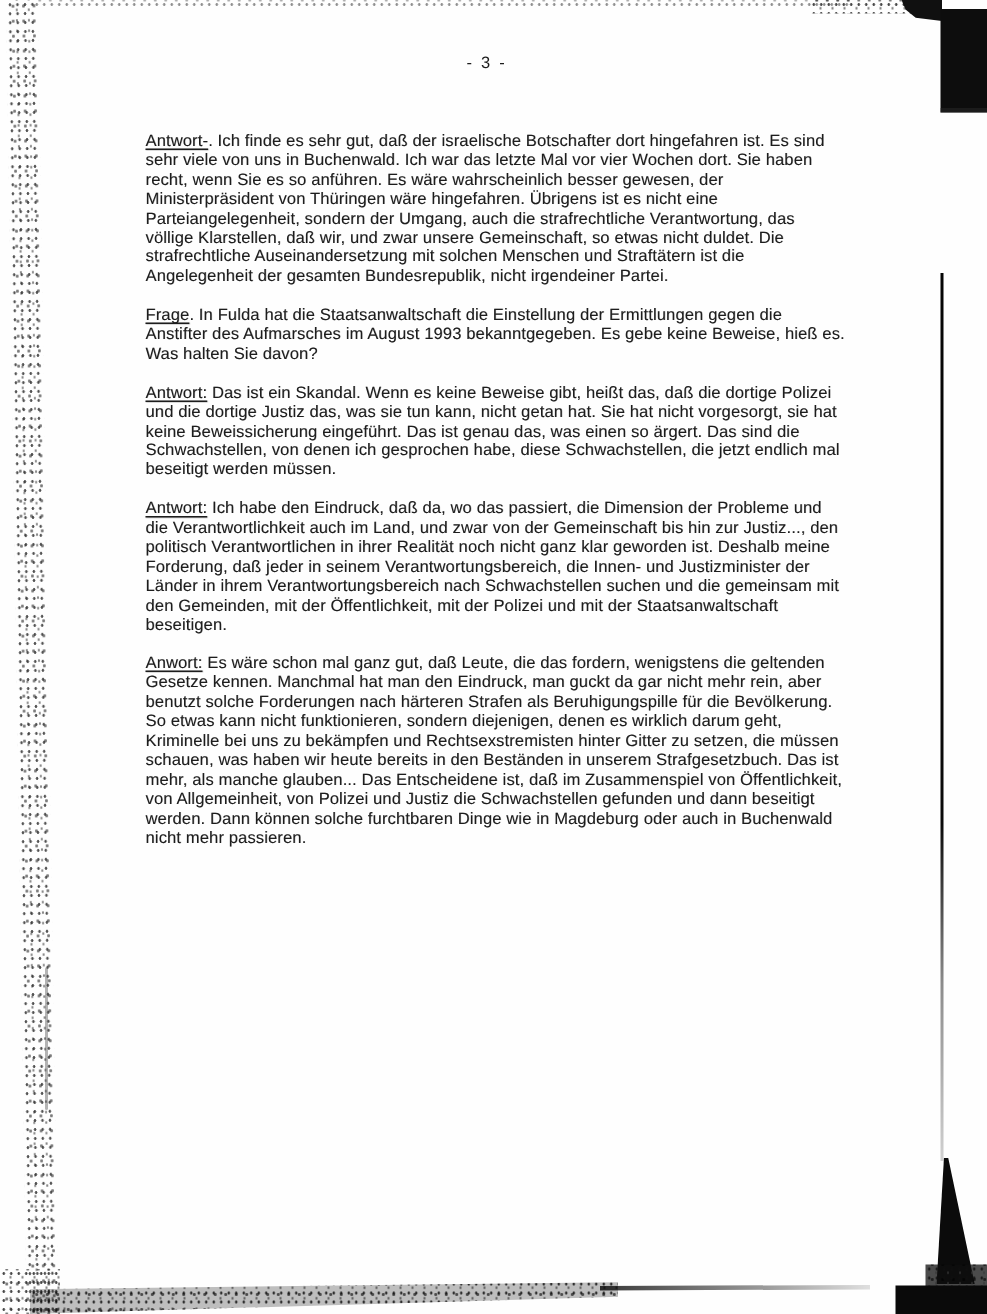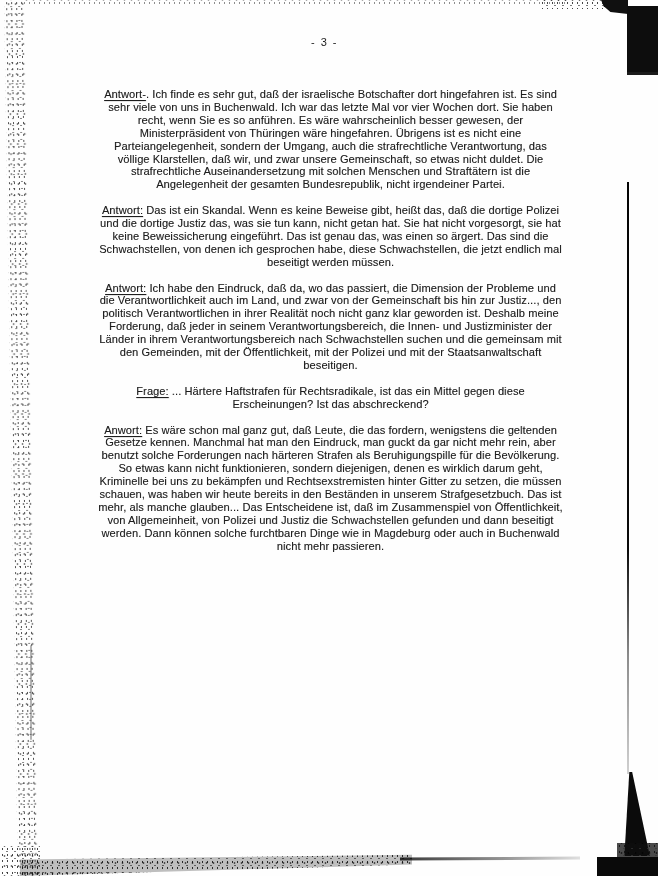--- a/index.html
+++ b/index.html
@@ -34,21 +34,20 @@
     left: 97px;
     width: 467px;
     font-size: 11px;
     line-height: 12.9px;
     letter-spacing: 0.1px;
     color: #1d1d1d;
     text-shadow: 0.3px 0.3px 0.2px rgba(20,20,20,0.35);
   }
   .para {
     margin: 0 0 12.9px 0;
-    text-align: center;
   }
   .spk {
     text-decoration: underline;
     text-underline-offset: 1.5px;
   }
   
   .speckle {
     background-image:
       radial-gradient(circle, rgba(15,15,15,0.85) 0.7px, transparent 1.1px),
       radial-gradient(circle, rgba(55,55,55,0.7) 0.6px, transparent 1px),
@@ -150,27 +149,27 @@
 <body>
 
 <div class="page">
 
   <div class="page-number">- 3 -</div>
 
   <div class="content">
 
     <p class="para"><span class="spk">Antwort-</span><span>. Ich finde es sehr gut, daß der israelische Botschafter dort hingefahren ist. Es sind sehr viele von uns in Buchenwald. Ich war das letzte Mal vor vier Wochen dort. Sie haben recht, wenn Sie es so anführen. Es wäre wahrscheinlich besser gewesen, der Ministerpräsident von Thüringen wäre hingefahren. Übrigens ist es nicht eine Parteiangelegenheit, sondern der Umgang, auch die strafrechtliche Verantwortung, das völlige Klarstellen, daß wir, und zwar unsere Gemeinschaft, so etwas nicht duldet. Die strafrechtliche Auseinandersetzung mit solchen Menschen und Straftätern ist die Angelegenheit der gesamten Bundesrepublik, nicht irgendeiner Partei.</span></p>
 
+    <p class="para"><span class="spk">Frage</span><span>. In Fulda hat die Staatsanwaltschaft die Einstellung der Ermittlungen gegen die Anstifter des Aufmarsches im August 1993 bekanntgegeben. Es gebe keine Beweise, hieß es. Was halten Sie davon?</span></p>
 
     <p class="para"><span class="spk">Antwort:</span><span> Das ist ein Skandal. Wenn es keine Beweise gibt, heißt das, daß die dortige Polizei und die dortige Justiz das, was sie tun kann, nicht getan hat. Sie hat nicht vorgesorgt, sie hat keine Beweissicherung eingeführt. Das ist genau das, was einen so ärgert. Das sind die Schwachstellen, von denen ich gesprochen habe, diese Schwachstellen, die jetzt endlich mal beseitigt werden müssen.</span></p>
 
 
     <p class="para"><span class="spk">Antwort:</span><span> Ich habe den Eindruck, daß da, wo das passiert, die Dimension der Probleme und die Verantwortlichkeit auch im Land, und zwar von der Gemeinschaft bis hin zur Justiz..., den politisch Verantwortlichen in ihrer Realität noch nicht ganz klar geworden ist. Deshalb meine Forderung, daß jeder in seinem Verantwortungsbereich, die Innen- und Justizminister der Länder in ihrem Verantwortungsbereich nach Schwachstellen suchen und die gemeinsam mit den Gemeinden, mit der Öffentlichkeit, mit der Polizei und mit der Staatsanwaltschaft beseitigen.</span></p>
 
-    <p class="para"><span class="spk">Frage:</span><span> ... Härtere Haftstrafen für Rechtsradikale, ist das ein Mittel gegen diese Erscheinungen? Ist das abschreckend?</span></p>
 
     <p class="para"><span class="spk">Anwort:</span><span> Es wäre schon mal ganz gut, daß Leute, die das fordern, wenigstens die geltenden Gesetze kennen. Manchmal hat man den Eindruck, man guckt da gar nicht mehr rein, aber benutzt solche Forderungen nach härteren Strafen als Beruhigungspille für die Bevölkerung. So etwas kann nicht funktionieren, sondern diejenigen, denen es wirklich darum geht, Kriminelle bei uns zu bekämpfen und Rechtsexstremisten hinter Gitter zu setzen, die müssen schauen, was haben wir heute bereits in den Beständen in unserem Strafgesetzbuch. Das ist mehr, als manche glauben... Das Entscheidene ist, daß im Zusammenspiel von Öffentlichkeit, von Allgemeinheit, von Polizei und Justiz die Schwachstellen gefunden und dann beseitigt werden. Dann können solche furchtbaren Dinge wie in Magdeburg oder auch in Buchenwald nicht mehr passieren.</span></p>
 
   </div>
 
   <div class="edge-left speckle"></div>
   <div class="edge-left-faint"></div>
   <div class="edge-top speckle"></div>
   <div class="smudge-top-right speckle"></div>
   <div class="corner-mark-top"></div>

